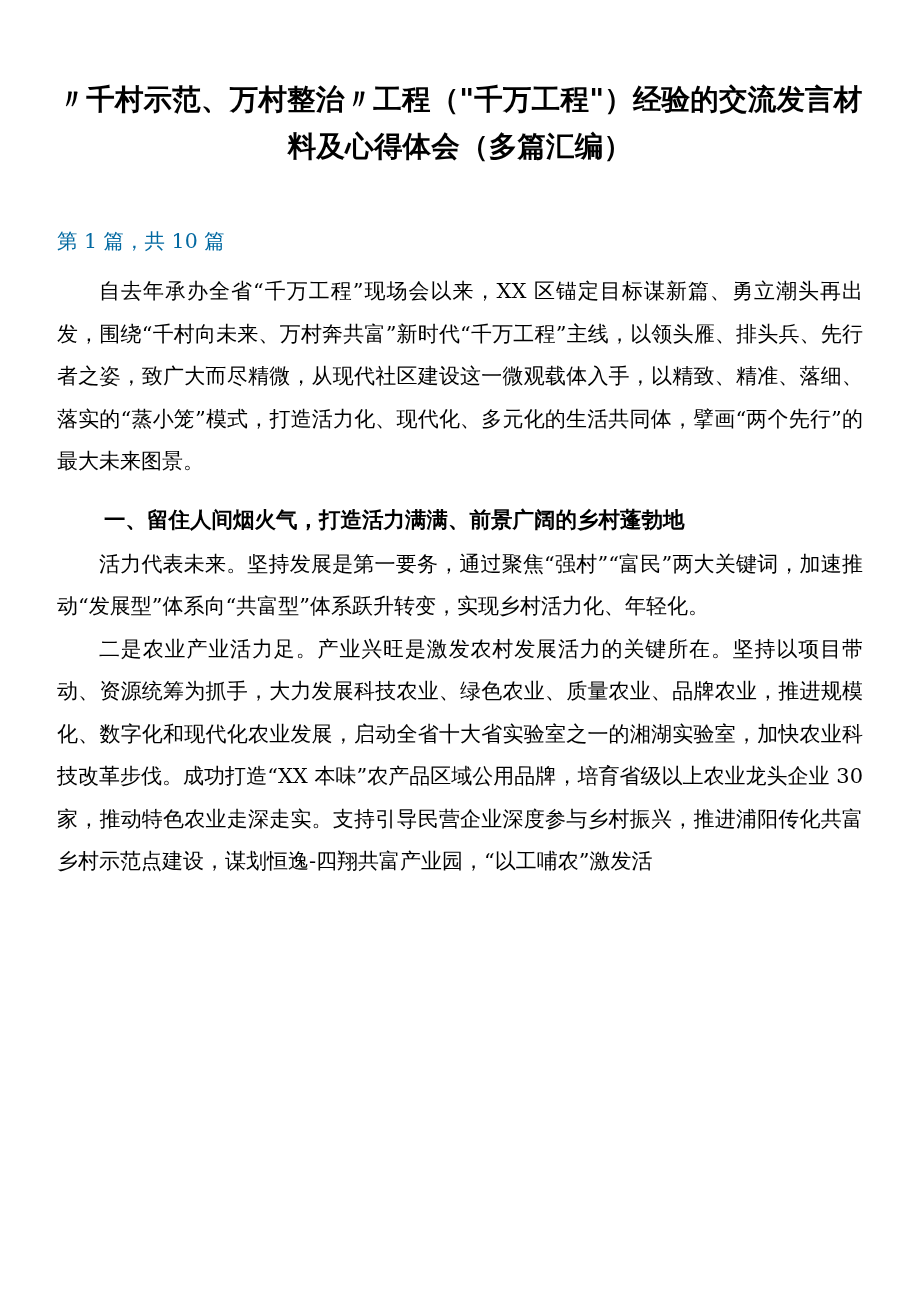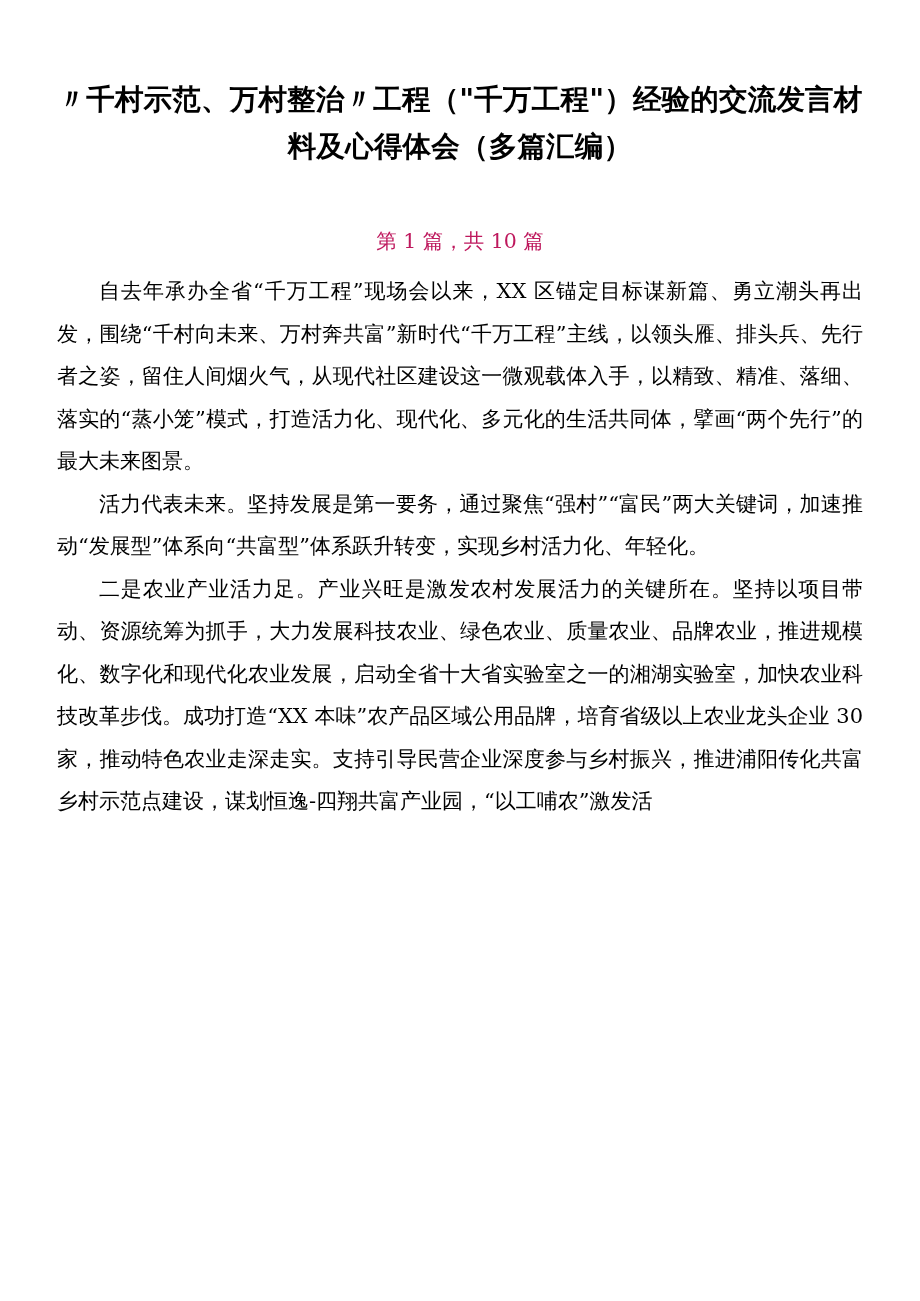--- a/index.html
+++ b/index.html
@@ -38,22 +38,21 @@
     color: #000;
   }
 
   
   .piece-counter {
     margin: 0;
     padding-top: 56px;
     font-family: "DejaVu Serif", "Liberation Serif", serif;
     font-size: 20.5px;
     line-height: 30px;
-    text-align: center;
-    color: #be185d;
+    color: #0369a1;
   }
 
   
   .doc-subtitle {
     margin: 0;
     padding-top: 13px;
     font-family: "DejaVu Sans", "Liberation Sans", sans-serif;
     font-weight: 700;
     font-size: 25px;
     line-height: 42px;
@@ -103,22 +102,23 @@
 
 <div class="page">
 
   <h1 class="doc-title">〃千村示范、万村整治〃工程（"千万工程"）经验的交流发言材料及心得体会（多篇汇编）</h1>
 
   <div class="piece-counter">第 1 篇，共 10 篇</div>
 
 
   <div class="body-block">
 
-    <p class="para">自去年承办全省“千万工程”现场会以来，XX 区锚定目标谋新篇、勇立潮头再出发，围绕“千村向未来、万村奔共富”新时代“千万工程”主线，以领头雁、排头兵、先行者之姿，留住人间烟火气，从现代社区建设这一微观载体入手，以精致、精准、落细、落实的“蒸小笼”模式，打造活力化、现代化、多元化的生活共同体，擘画“两个先行”的最大未来图景。</p>
+    <p class="para">自去年承办全省“千万工程”现场会以来，XX 区锚定目标谋新篇、勇立潮头再出发，围绕“千村向未来、万村奔共富”新时代“千万工程”主线，以领头雁、排头兵、先行者之姿，致广大而尽精微，从现代社区建设这一微观载体入手，以精致、精准、落细、落实的“蒸小笼”模式，打造活力化、现代化、多元化的生活共同体，擘画“两个先行”的最大未来图景。</p>
 
+    <h2 class="section-heading">一、留住人间烟火气，打造活力满满、前景广阔的乡村蓬勃地</h2>
 
     <p class="para">活力代表未来。坚持发展是第一要务，通过聚焦“强村”“富民”两大关键词，加速推动“发展型”体系向“共富型”体系跃升转变，实现乡村活力化、年轻化。</p>
 
 
     <p class="para">二是农业产业活力足。产业兴旺是激发农村发展活力的关键所在。坚持以项目带动、资源统筹为抓手，大力发展科技农业、绿色农业、质量农业、品牌农业，推进规模化、数字化和现代化农业发展，启动全省十大省实验室之一的湘湖实验室，加快农业科技改革步伐。成功打造“XX 本味”农产品区域公用品牌，培育省级以上农业龙头企业 30 家，推动特色农业走深走实。支持引导民营企业深度参与乡村振兴，推进浦阳传化共富乡村示范点建设，谋划恒逸-四翔共富产业园，“以工哺农”激发活</p>
 
   </div>
 
 </div>
 

